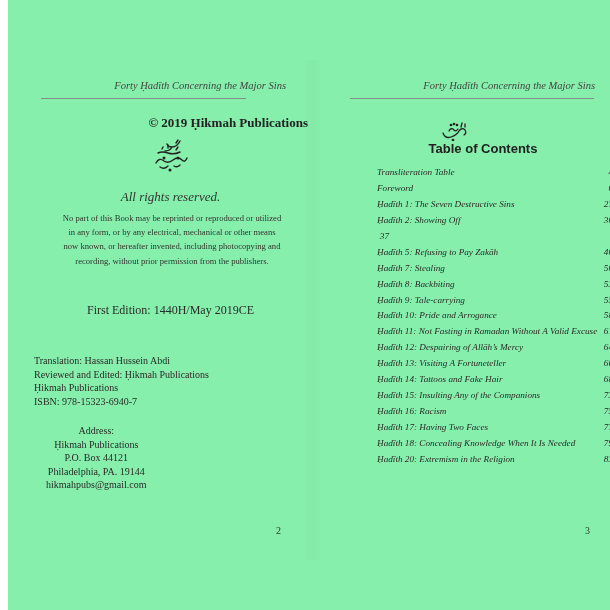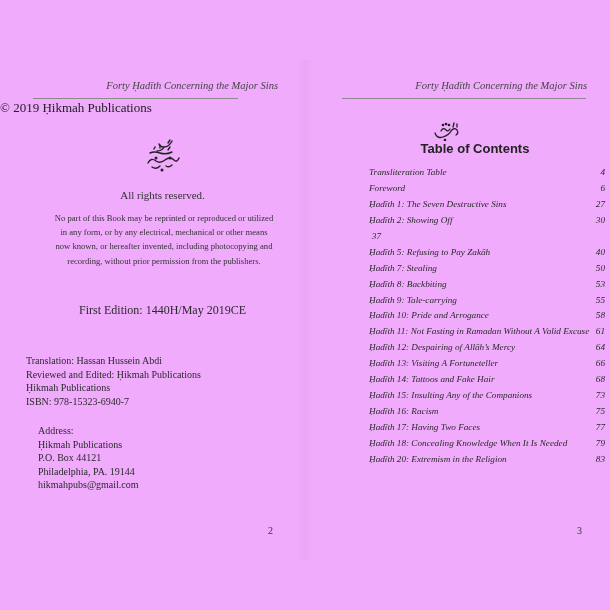--- a/index.html
+++ b/index.html
@@ -3,21 +3,21 @@
 <meta charset="utf-8">
 <style>
   html, body { margin: 0; padding: 0; }
   body {
     width: 610px; height: 610px; overflow: hidden;
     background: #ffffff;
     font-family: "Liberation Serif", "DejaVu Serif", serif;
     color: #2a2a2a;
     position: relative;
   }
-  .spread { position: absolute; inset: 0; background: #f0abfc; }
+  .spread { position: absolute; inset: 0; background: #86efac; margin-left: 8px; }
   .page { position: absolute; top: 0; height: 610px; }
   .page-left { left: 0; width: 305px; }
   .page-right { left: 305px; width: 305px; }
   .gutter {
     position: absolute; left: 296px; top: 60px; width: 18px; height: 500px;
     background: linear-gradient(to right, rgba(0,0,0,0) 0%, rgba(0,0,0,0.025) 50%, rgba(0,0,0,0) 100%);
   }
 
   .running-head {
     position: absolute; top: 80px;
@@ -25,46 +25,46 @@
     text-align: right; white-space: nowrap;
   }
   .page-left .running-head { left: 30px; width: 248px; }
   .page-right .running-head { left: 30px; width: 252px; }
   .head-rule { position: absolute; top: 98px; height: 1px; background: #8a8a8a; }
   .page-left .head-rule { left: 33px; width: 205px; }
   .page-right .head-rule { left: 37px; width: 244px; }
 
   
   .copyright {
-    position: absolute; top: 100px; left: 0; width: 300px; text-align: left;
-    font-size: 13px; font-weight: normal; color: #222;
+    position: absolute; top: 115px; left: 0; width: 300px; text-align: right;
+    font-size: 13px; font-weight: bold; color: #222;
   }
   .calligraphy {
     position: absolute; top: 135px; left: 137px; width: 50px; height: 40px;
     display: flex; align-items: center; justify-content: center;
   }
   .rights {
     position: absolute; top: 189px; left: 0; width: 325px; text-align: center;
-    font-size: 11px; color: #333;
+    font-style: italic; font-size: 13px; color: #333;
   }
   .legal {
     position: absolute; top: 211px; left: 45px; width: 238px; text-align: center;
     font-size: 8.6px; line-height: 14.2px; color: #333;
   }
   .edition {
     position: absolute; top: 303px; left: 0; width: 325px; text-align: center;
     font-size: 12px; color: #2a2a2a;
   }
   .credits {
     position: absolute; top: 354px; left: 26px;
     font-size: 10px; line-height: 13.6px; color: #2a2a2a;
   }
   .address {
     position: absolute; top: 424px; left: 38px;
-    font-size: 10px; line-height: 13.6px; color: #2a2a2a;
+    font-size: 10px; line-height: 13.6px; color: #2a2a2a; text-align: center;
   }
   .folio {
     position: absolute; top: 525px; font-size: 10px; color: #333;
   }
   .page-left .folio { left: 268px; }
   .page-right .folio { left: 272px; }
 
   
   .toc-arabic {
     position: absolute; top: 118px; left: 122px; width: 40px; height: 24px;

